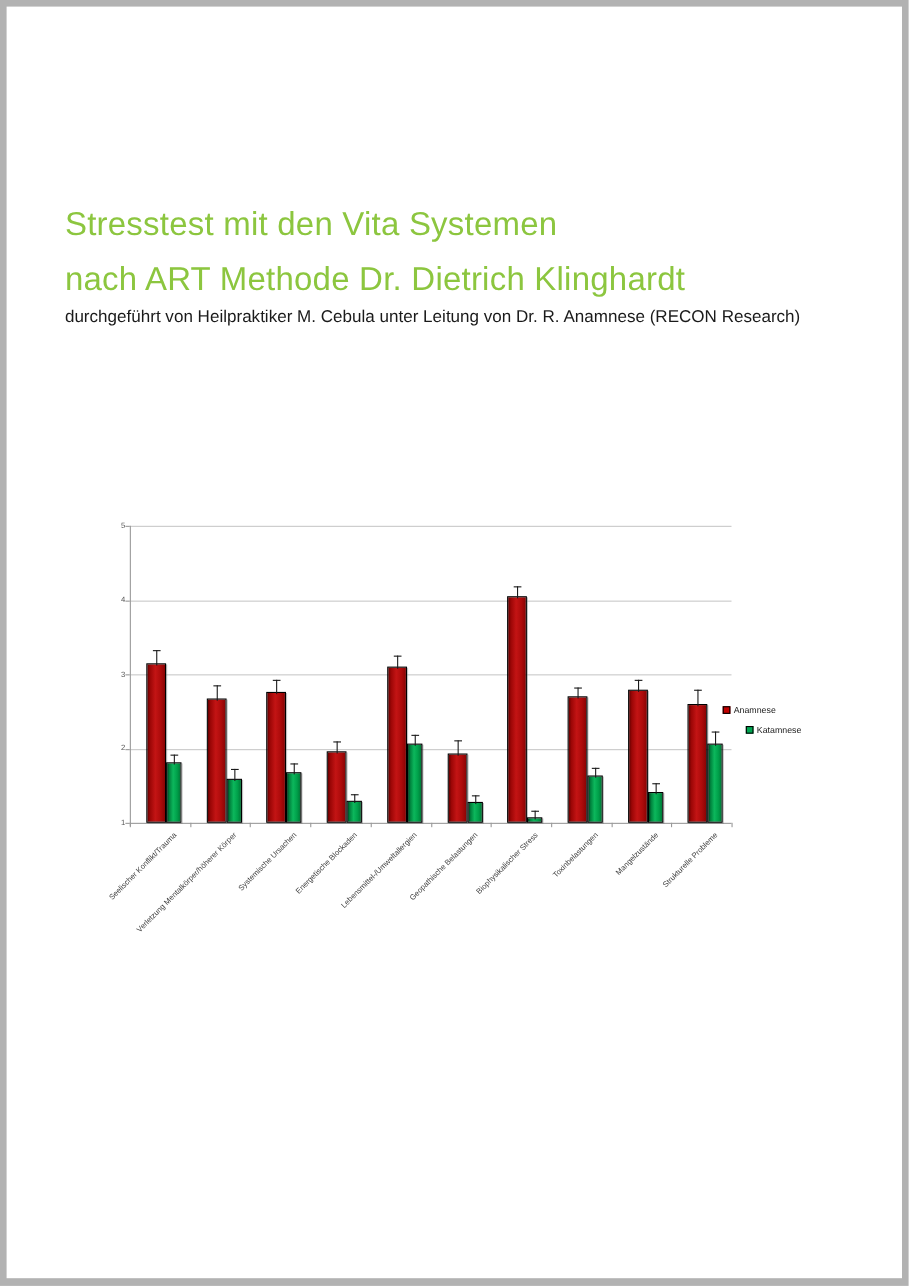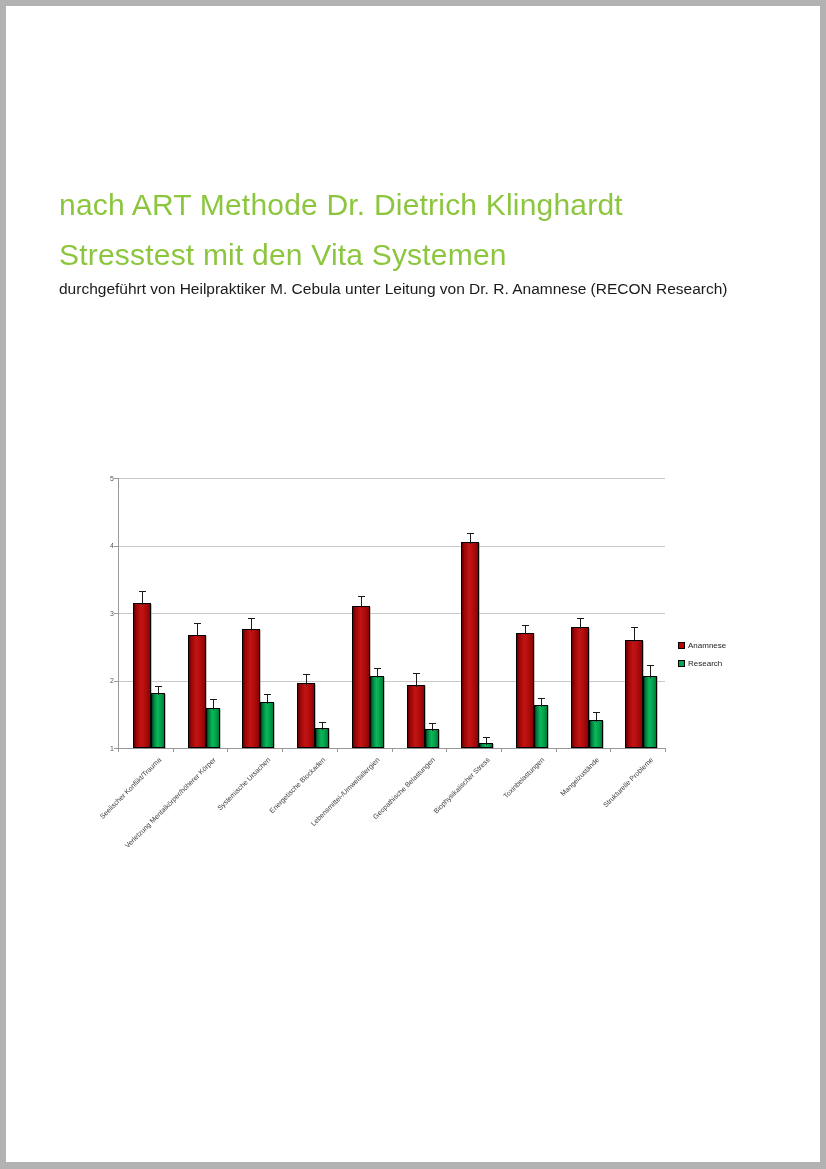--- a/index.html
+++ b/index.html
@@ -30,22 +30,22 @@
   .legend-text { font-size:8px; color:#222222; line-height:9px; }
 </style>
 </head>
 <body>
 
 <div class="frame">
   <div class="page"></div>
   <div class="content">
 
     <div class="title-block" id="title-block" style="color: rgb(140, 198, 63);">
+      <div>Stresstest mit den Vita Systemen</div>
       <div>nach ART Methode Dr. Dietrich Klinghardt</div>
-      <div>Stresstest mit den Vita Systemen</div>
     </div>
 
     <div class="subtitle">durchgeführt von Heilpraktiker M. Cebula unter Leitung von Dr. R. Anamnese (RECON Research)</div>
 
     <div id="chart">
         <div class="ylab" style="left: 100px; top: 744.5px;">1</div>
         <div class="ytick" style="left: 114px; top: 748px;"></div>
         <div class="gridline" style="left: 118px; top: 680.5px; width: 547px;"></div>
         <div class="ylab" style="left: 100px; top: 677px;">2</div>
         <div class="ytick" style="left: 114px; top: 680.5px;"></div>
@@ -134,23 +134,23 @@
         <div class="xlab" style="top: 756px; right: 668.65px;">Seelischer Konflikt/Trauma</div>
         <div class="xlab" style="top: 756px; right: 613.95px;">Verletzung Mentalkörper/höherer Körper</div>
         <div class="xlab" style="top: 756px; right: 559.25px;">Systemische Ursachen</div>
         <div class="xlab" style="top: 756px; right: 504.55px;">Energetische Blockaden</div>
         <div class="xlab" style="top: 756px; right: 449.85px;">Lebensmittel-/Umweltallergien</div>
         <div class="xlab" style="top: 756px; right: 395.15px;">Geopathische Belastungen</div>
         <div class="xlab" style="top: 756px; right: 340.45px;">Biophysikalischer Stress</div>
         <div class="xlab" style="top: 756px; right: 285.75px;">Toxinbelastungen</div>
         <div class="xlab" style="top: 756px; right: 231.05px;">Mangelzustände</div>
         <div class="xlab" style="top: 756px; right: 176.35px;">Strukturelle Probleme</div>
-        <div class="legend-row" style="left: 678px; top: 641px; text-align: right;">
+        <div class="legend-row" style="left: 657px; top: 641px; text-align: right;">
           <div class="legend-swatch" style="background: rgb(192, 0, 0);"></div>
           <div class="legend-text">Anamnese</div>
         </div>
         <div class="legend-row" style="left: 678px; top: 659px;">
           <div class="legend-swatch" style="background: rgb(0, 166, 81);"></div>
-          <div class="legend-text">Research</div>
+          <div class="legend-text">Katamnese</div>
         </div>
       </div>
   </div>
 </div>
 
 </body></html>

